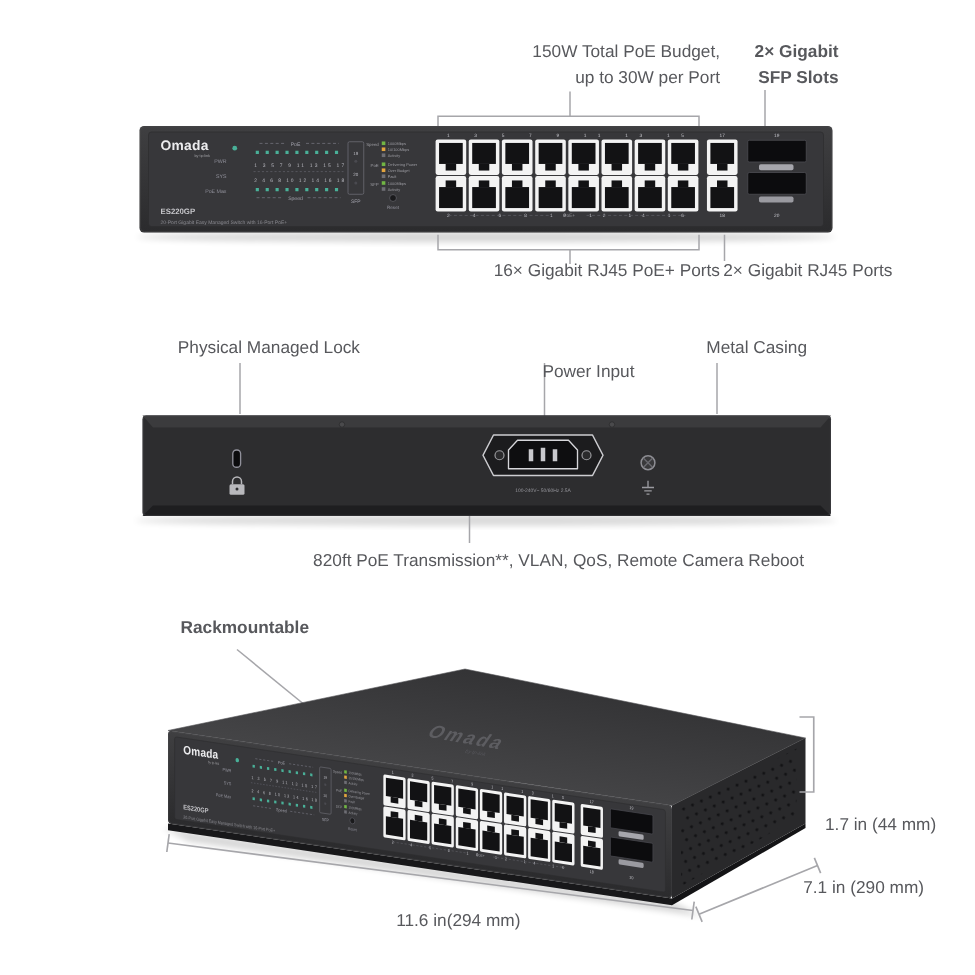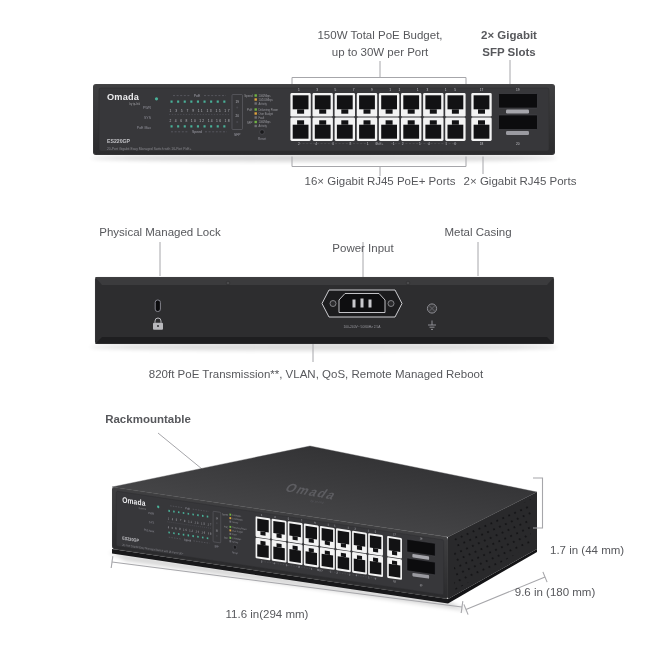--- a/index.html
+++ b/index.html
@@ -1,18 +1,18 @@
 <!DOCTYPE html>
 <html><head>
 <meta charset="utf-8">
 <style>
   html,body{margin:0;padding:0;}
   body{width:650px;height:650px;background:#ffffff;position:relative;overflow:hidden;
        font-family:"Liberation Sans",sans-serif;}
-  .label{position:absolute;color:#57585c;font-size:11.5px;line-height:17px;text-align:center;}
+  .label{position:absolute;color:#57585c;font-size:11.5px;line-height:17px;text-align:right;}
   .label.left{text-align:left;}
   svg.scene{position:absolute;left:0;top:0;}
   svg text{font-family:"Liberation Sans",sans-serif;}
 </style>
 </head>
 <body>
 
 <svg class="scene" width="650" height="650" viewBox="0 0 650 650">
   <defs>
     <linearGradient id="gBody" x1="0" y1="0" x2="0" y2="1">
@@ -236,21 +236,21 @@
 <div class="label" style="left:280px;top:173px;width:200px;">16× Gigabit RJ45 PoE+ Ports</div>
 
 <div class="label" style="left:445px;top:173px;width:150px;">2× Gigabit RJ45 Ports</div>
 
 <div class="label" style="left:80px;top:224px;width:160px;">Physical Managed Lock</div>
 
 <div class="label" style="left:303px;top:224px;width:120px;margin-top:16px;">Power Input</div>
 
 <div class="label" style="left:418px;top:224px;width:120px;">Metal Casing</div>
 
-<div class="label" style="left:96px;top:366px;width:440px;">820ft PoE Transmission**, VLAN, QoS, Remote Managed Reboot</div>
+<div class="label" style="left:96px;top:366px;width:440px;">820ft PoE Transmission**, VLAN, QoS, Remote Camera Reboot</div>
 
 <div class="label" style="left:90px;top:411px;width:116px;font-weight:bold;">Rackmountable</div>
 
 <div class="label left" style="left:550px;top:506px;width:98px;margin-top:36px;">1.7 in (44 mm)</div>
 
 <div class="label" style="left:187px;top:606px;width:160px;">11.6 in(294 mm)</div>
 
-<div class="label" style="left:494px;top:584px;width:122px;">9.6 in (180 mm)</div>
+<div class="label" style="left:494px;top:584px;width:122px;">7.1 in (290 mm)</div>
 
 </body></html>

